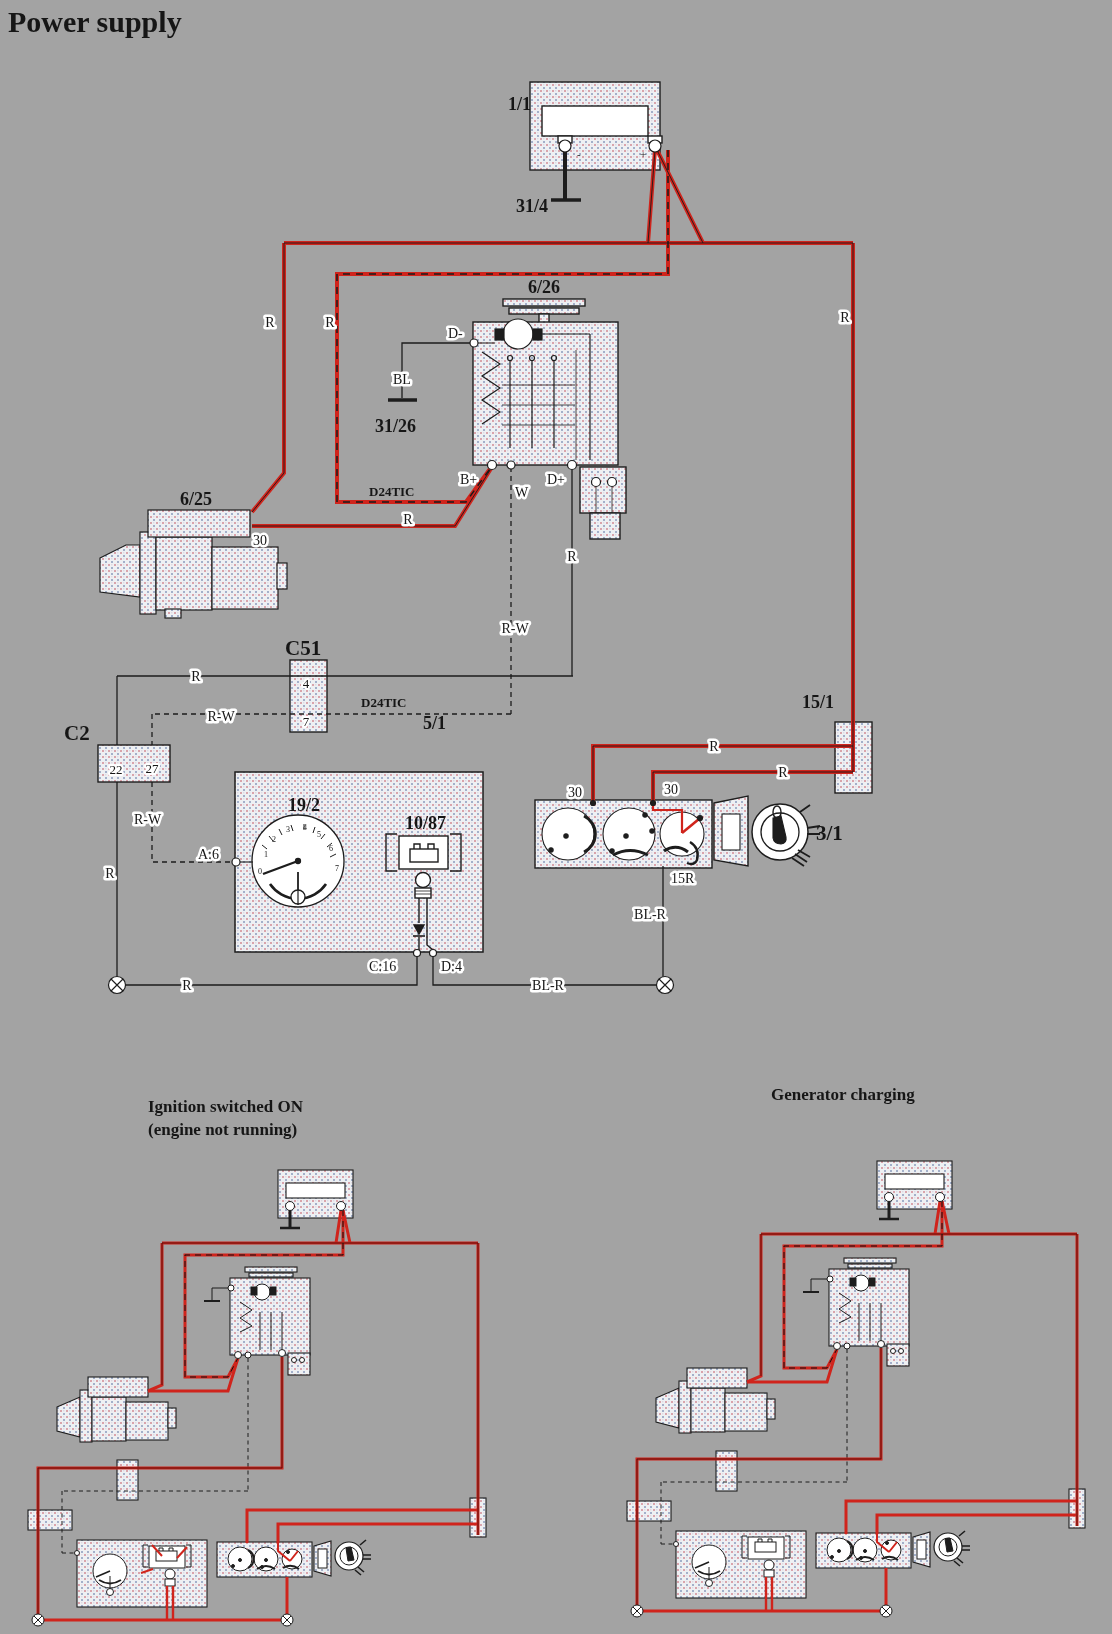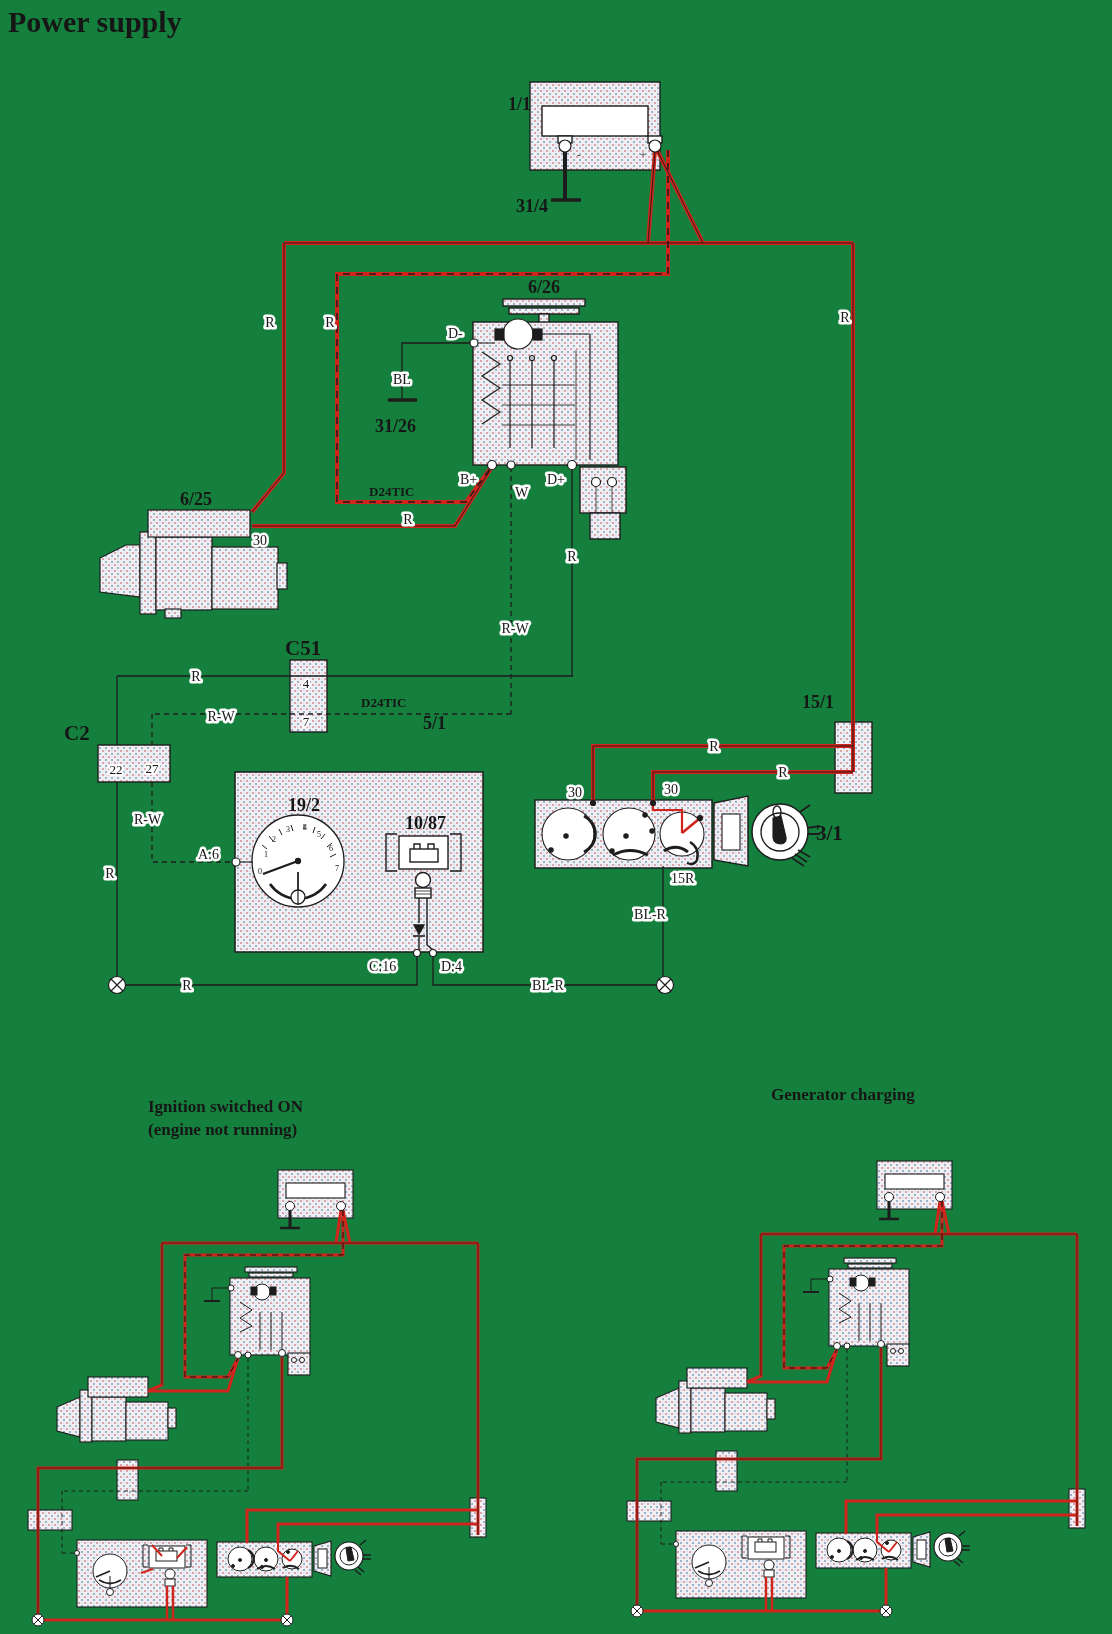--- a/index.html
+++ b/index.html
@@ -1,16 +1,16 @@
 <!DOCTYPE html>
 <html><head>
 <meta charset="utf-8">
 <style>
   html,body{margin:0;padding:0;background:#fff;}
-  .page{width:1112px;height:1634px;background:#15803d;position:relative;overflow:hidden;
+  .page{width:1112px;height:1634px;background:#a3a3a3;position:relative;overflow:hidden;
         font-family:"Liberation Serif","DejaVu Serif",serif;}
   svg{display:block;}
   text{fill:#161616;}
   .title{font:bold 30px "Liberation Serif","DejaVu Serif",serif;}
   .cid{font-weight:bold;font-size:18px;}
   .cidL{font-weight:bold;font-size:21px;}
   .cidS{font-weight:bold;font-size:13px;}
   .mt{font-weight:bold;font-size:17px;}
   .wl{font-size:14px;paint-order:stroke;stroke:#ffffff;stroke-width:5px;stroke-linejoin:round;}
   .pin{font-size:13px;paint-order:stroke;stroke:#ffffff;stroke-width:4px;stroke-linejoin:round;}

